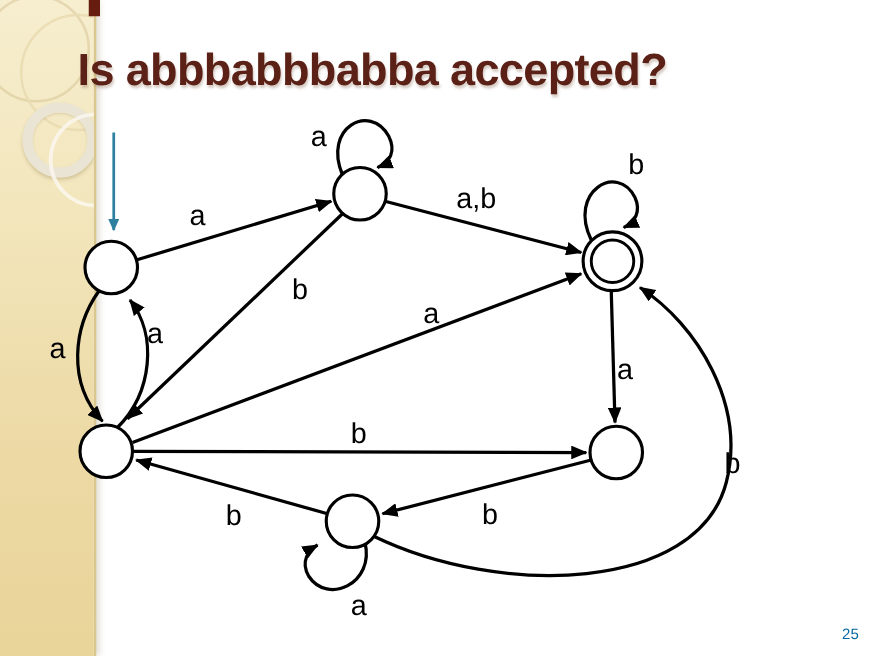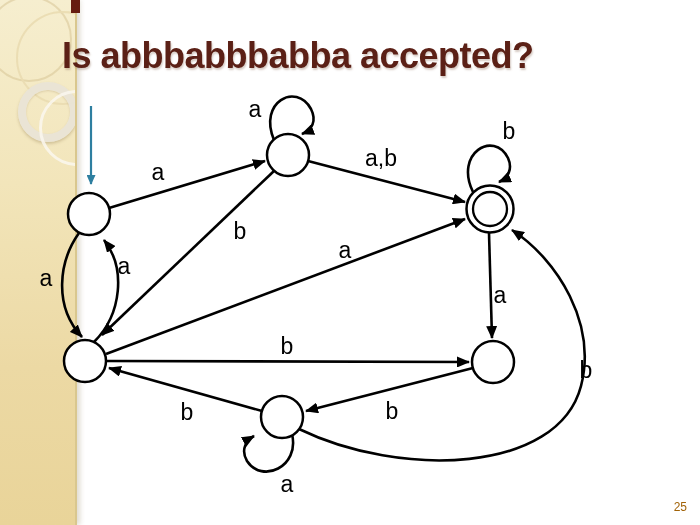--- a/index.html
+++ b/index.html
@@ -31,21 +31,21 @@
   .title{
     position:absolute;left:62px;top:36px;margin:0;
     font-size:36px;font-weight:600;line-height:40px;
     color:#5b2016;letter-spacing:-0.5px;
     text-shadow:1px 2px 2px rgba(140,110,90,0.35);
     white-space:nowrap;
   }
   .diagram{position:absolute;left:0;top:0;}
   .page-number{
     position:absolute;right:13px;bottom:11px;
-    font-size:12px;color:#a16207;
+    font-size:12px;color:#0369a1;
   }
 </style>
 </head>
 <body>
 
 <div class="slide">
 
   <div class="sidebar">
     <div class="ring ring-d"></div>
     <div class="ring ring-a"></div>

